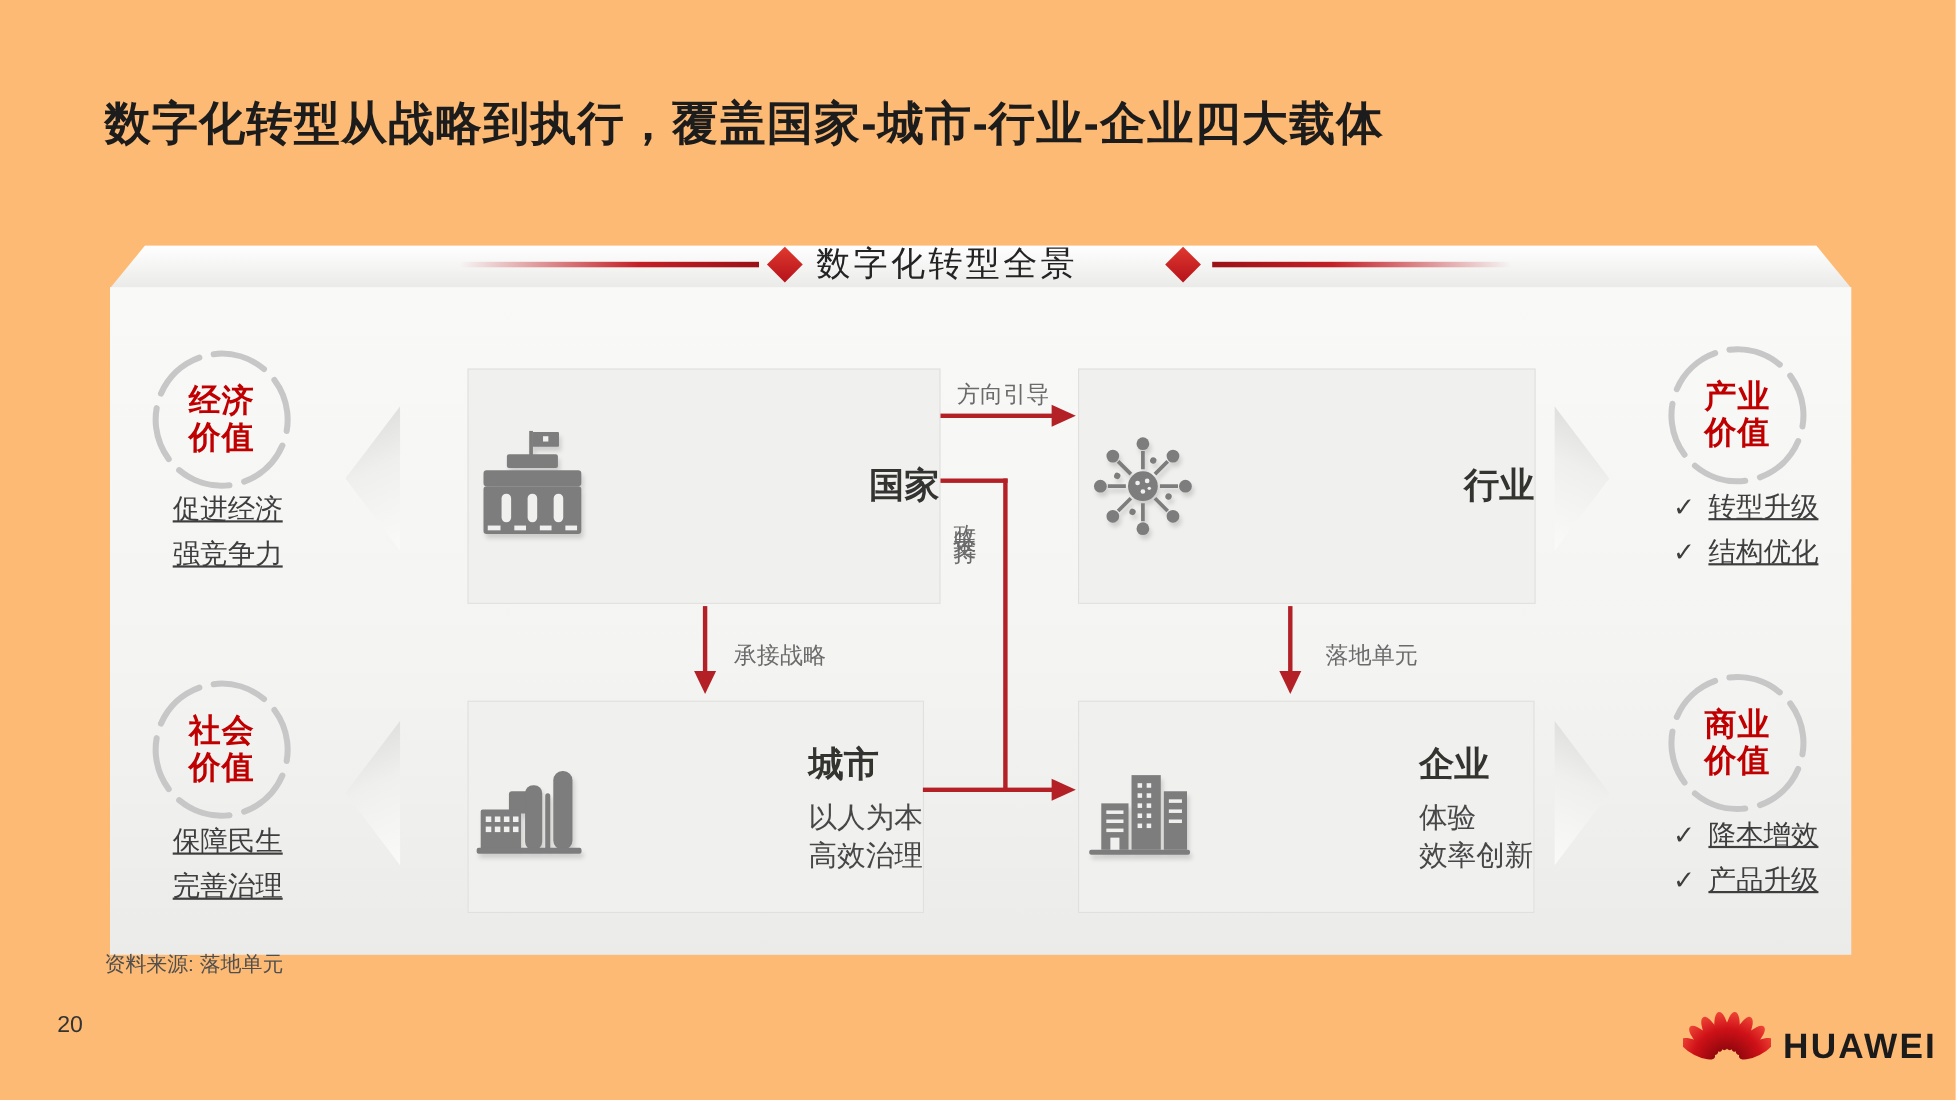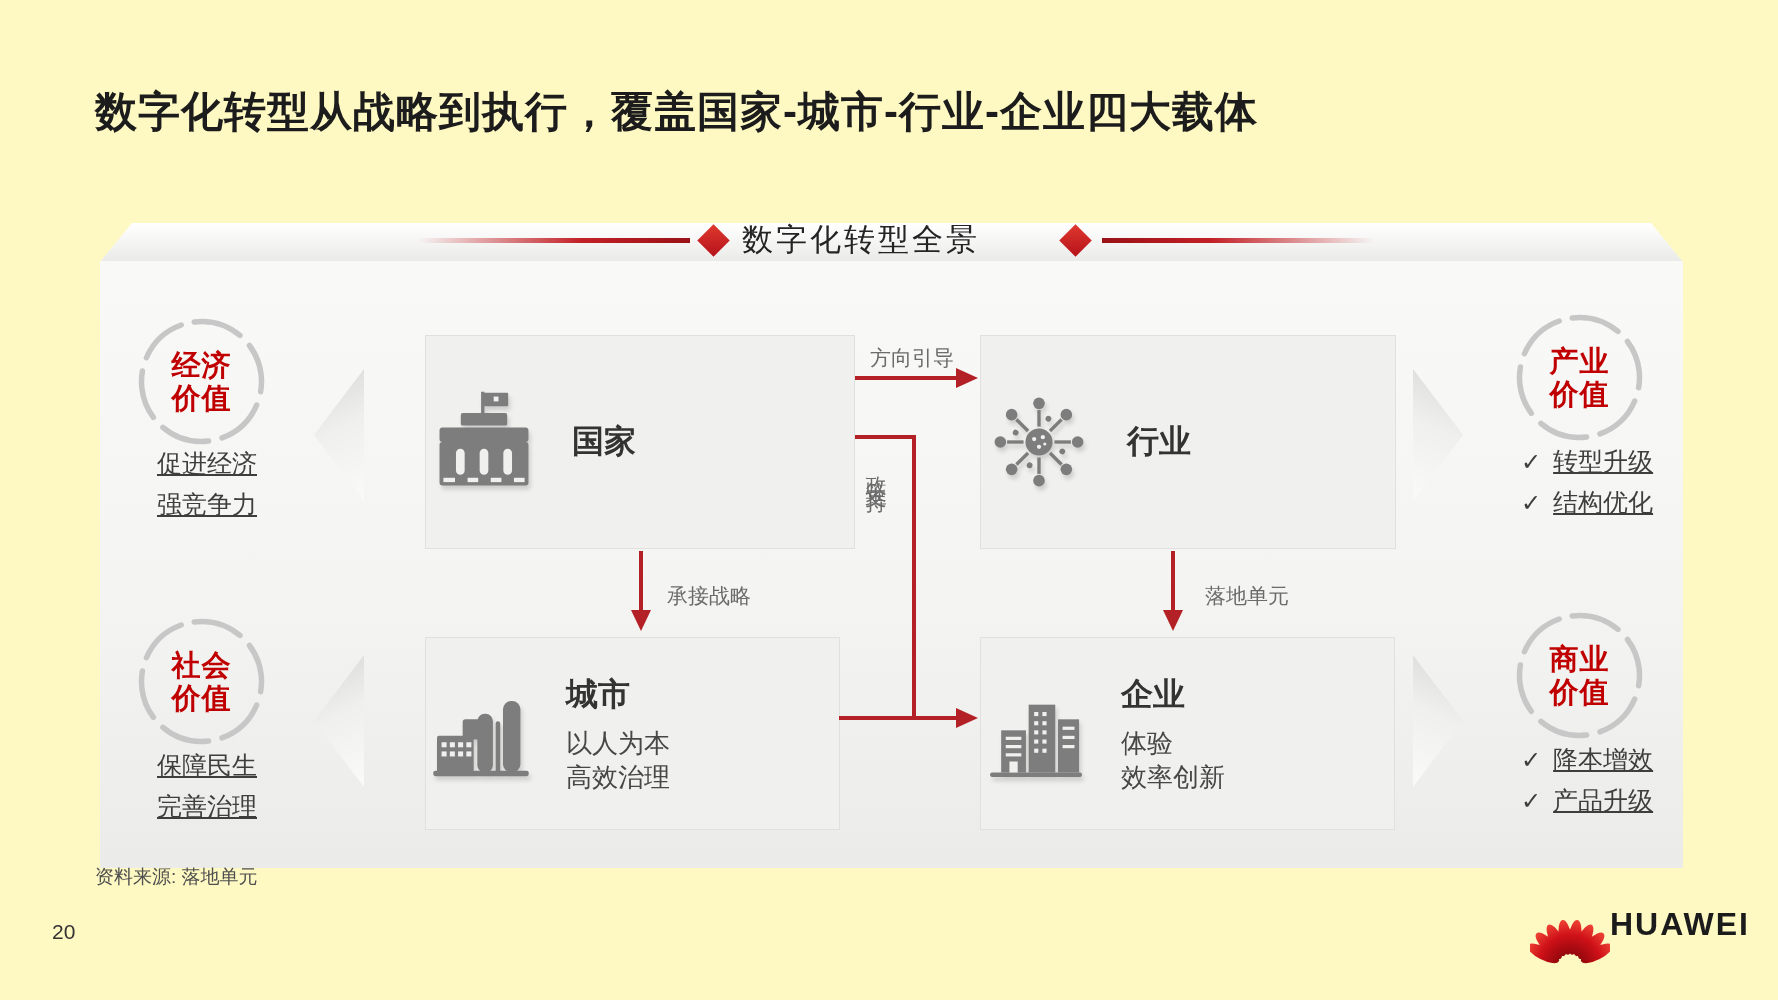--- a/index.html
+++ b/index.html
@@ -1,16 +1,16 @@
 <!DOCTYPE html>
 <html><head>
 <meta charset="utf-8">
 <style>
   html,body{margin:0;padding:0;background:#ffffff;}
-  .slide{position:relative;width:1778px;height:1000px;background:#fef9c3;overflow:hidden;
+  .slide{position:relative;width:1778px;height:1000px;background:#fdba74;overflow:hidden;
          font-family:"Liberation Sans","DejaVu Sans",sans-serif;color:#262626;}
 
   
   .title{position:absolute;left:95px;top:84px;font-size:42px;font-weight:900;color:#1c1c1c;letter-spacing:1px;}
 
   
   .panel-lid{position:absolute;left:100px;top:223px;width:1583px;height:38px;
              background:linear-gradient(180deg,#ffffff 0%,#f4f4f3 55%,#eaeae9 100%);
              clip-path:polygon(32px 0, calc(100% - 32px) 0, 100% 100%, 0 100%);
              border-bottom:1px solid #e3e3e2;}
@@ -22,21 +22,21 @@
   .banner-line.left{left:418px;background:linear-gradient(90deg,rgba(190,25,30,0) 0%,#c22026 60%,#9a1217 100%);}
   .banner-line.right{left:1102px;background:linear-gradient(270deg,rgba(190,25,30,0) 0%,#c22026 60%,#9a1217 100%);}
   .banner-diamond{position:absolute;top:229px;width:23px;height:23px;z-index:3;transform:rotate(45deg);
                   background:linear-gradient(135deg,#e0392f 0%,#b5121a 100%);}
   .banner-diamond.d1{left:702px;} .banner-diamond.d2{left:1064px;}
   .banner-title{position:absolute;left:742px;top:219px;width:316px;text-align:left;z-index:3;
                 font-size:31px;font-weight:400;color:#242424;letter-spacing:3px;}
 
   
   .node{position:absolute;background:#f0f0ef;border:1px solid #e0e0de;
-        display:flex;align-items:center;justify-content:flex-start;gap:30px;}
+        display:flex;align-items:center;justify-content:space-between;gap:30px;}
   #node-nation{left:425px;top:335px;width:428px;height:212px;}
   #node-industry{left:980px;top:335px;width:414px;height:212px;}
   #node-city{left:425px;top:637px;width:413px;height:191px;}
   #node-enterprise{left:980px;top:637px;width:413px;height:191px;}
   .node-icon{filter:drop-shadow(2px 4px 2px rgba(0,0,0,0.14));flex:0 0 auto;}
   .node-title{font-size:32px;font-weight:900;color:#333330;}
   .node-desc{font-size:26px;color:#474747;line-height:1.32;margin-top:9px;}
 
   
   .edge{position:absolute;background:#b32025;}
@@ -80,21 +80,21 @@
   .chev.l{clip-path:polygon(100% 0,0 50%,100% 100%);
           background:linear-gradient(155deg,#d8d8d7 0%,#efefee 45%,#fafaf9 100%);}
   .chev.r{clip-path:polygon(0 0,100% 50%,0 100%);
           background:linear-gradient(205deg,#d8d8d7 0%,#efefee 45%,#fafaf9 100%);}
   #chev-l1{left:314px;top:369px;} #chev-l2{left:314px;top:655px;}
   #chev-r1{left:1413px;top:369px;} #chev-r2{left:1413px;top:655px;}
 
   
   .source{position:absolute;left:95px;top:864px;font-size:19px;color:#4f4f4f;}
   .page-num{position:absolute;left:52px;top:920px;font-size:21px;color:#333;}
-  .logo{position:absolute;left:1530px;top:906px;display:flex;align-items:flex-start;gap:0;}
+  .logo{position:absolute;left:1530px;top:906px;display:flex;align-items:flex-end;gap:11px;}
   .logo-text{font-size:32px;font-weight:900;color:#1b1b1b;letter-spacing:2px;}
 </style>
 </head>
 <body>
 
 <div class="slide">
 
   <div class="title">数字化转型从战略到执行，覆盖国家-城市-行业-企业四大载体</div>
 
   <div class="panel-lid"></div>

